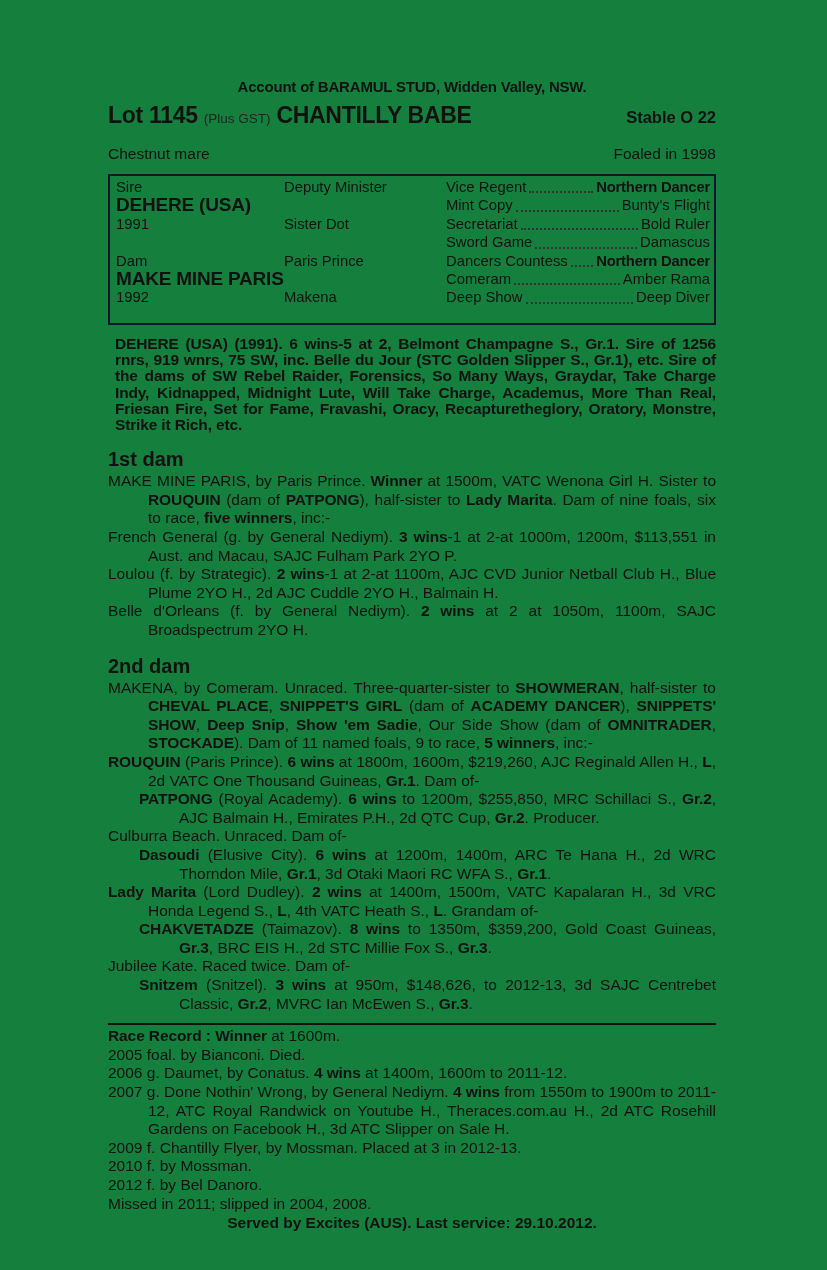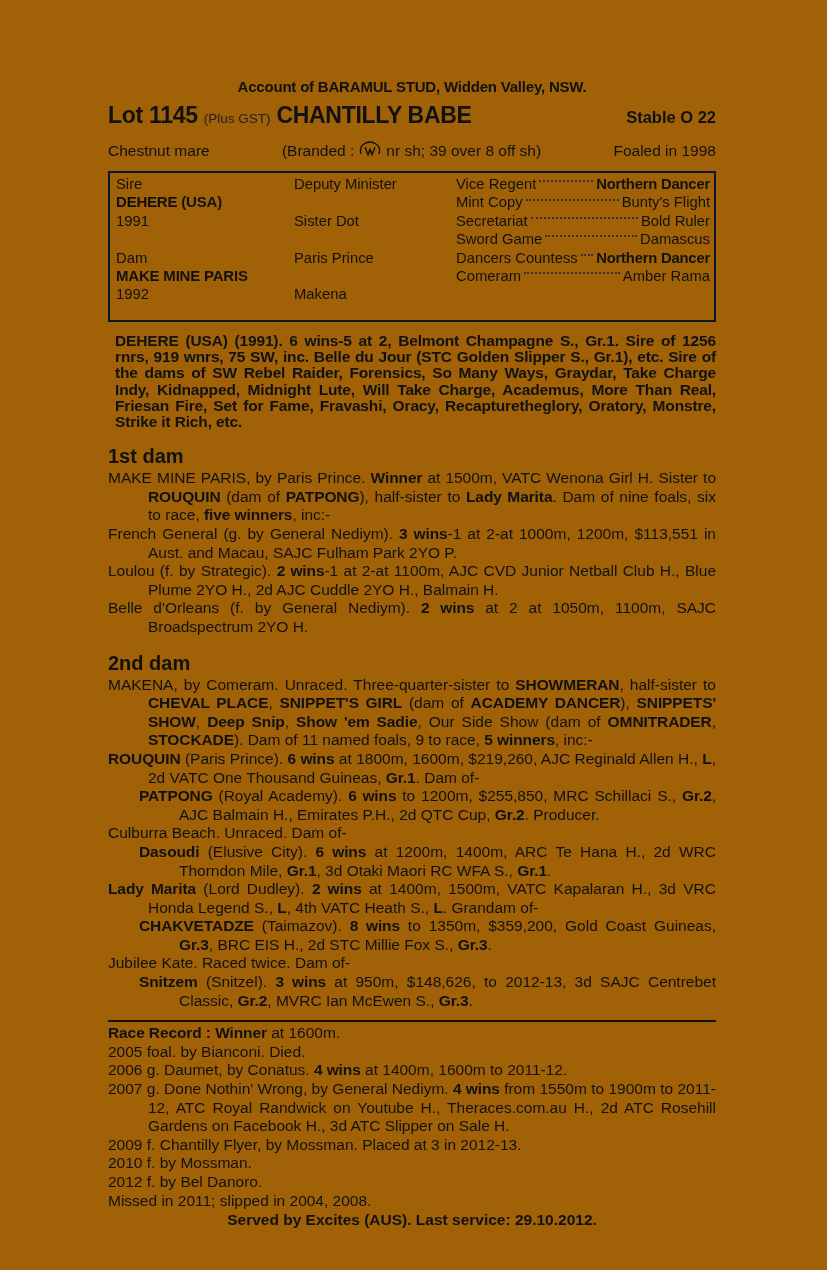--- a/index.html
+++ b/index.html
@@ -1,19 +1,19 @@
 <!DOCTYPE html>
 <html><head>
 <meta charset="utf-8">
 <style>
   html,body{margin:0;padding:0;background:#ffffff;}
   .page{
     position:relative;
     width:827px;height:1270px;
-    background:#a16207;
+    background:#15803d;
     color:#111;
     font-family:"Liberation Sans", sans-serif;
     overflow:hidden;
   }
   .content{
     position:absolute;left:108px;top:0;width:608px;
   }
   
   .account-line{
     margin-top:78px;
@@ -25,43 +25,43 @@
   .lot-line{
     margin-top:7px;
     display:flex;align-items:baseline;
     white-space:nowrap;
   }
   .lot-label{font-size:23px;font-weight:bold;letter-spacing:-0.3px;}
   .plus-gst{font-size:13.5px;margin:0 6px 0 6px;color:#222;}
   .horse-name{font-size:23px;font-weight:bold;letter-spacing:-0.3px;}
   .stable{margin-left:auto;font-size:16.5px;font-weight:bold;}
   .desc-line{
-    margin-top:10px;
+    margin-top:16px;
     display:flex;align-items:baseline;justify-content:space-between;
     font-size:15.5px;
   }
   .brand-wrap{display:flex;align-items:baseline;white-space:nowrap;}
   .brand-icon{position:relative;top:2px;margin:0 4px;}
   
   .ped-box{
     margin-top:11px;
     border:2px solid #0f172a;
     height:151px;
     display:flex;
     padding:2px 4px 1px 6px;
     box-sizing:border-box;
     font-size:14.8px;
   }
   .ped-col1{width:168px;flex:none;}
-  .ped-col2{width:162px;flex:none;margin-left:10px;}
+  .ped-col2{width:162px;flex:none;}
   .ped-col3{flex:1;min-width:0;}
   .ped-row{height:18.4px;line-height:18.4px;white-space:nowrap;overflow:visible;}
-  .ped-name{font-weight:bold;font-size:15px;letter-spacing:-0.2px;}
+  .ped-name{font-weight:bold;font-size:19px;letter-spacing:-0.2px;}
   .gp-row{height:36.8px;line-height:18.4px;}
-  .anc-row{display:flex;align-items:center;height:18.4px;line-height:18.4px;}
+  .anc-row{display:flex;align-items:flex-end;height:18.4px;line-height:18.4px;}
   .anc-left{white-space:nowrap;}
   .anc-leader{flex:1;border-bottom:2px dotted #333;margin:0 3px;transform:translateY(-3px);min-width:6px;}
   .anc-right{white-space:nowrap;}
   .anc-right.b{font-weight:bold;letter-spacing:-0.2px;}
   
   .sire-summary{
     margin-top:11px;
     font-weight:bold;
     font-size:15.5px;
     line-height:16.2px;
@@ -91,28 +91,20 @@
 
     <div class="lot-line">
       <span class="lot-label">Lot 1145</span>
       <span class="plus-gst">(Plus GST)</span>
       <span class="horse-name">CHANTILLY BABE</span>
       <span class="stable">Stable O 22</span>
     </div>
 
     <div class="desc-line">
       <span>Chestnut mare</span>
-      <span class="brand-wrap">
-        <span>(Branded :</span>
-        <svg class="brand-icon" width="24" height="17" viewBox="0 0 24 17">
-          <path d="M3,13 Q1,6 6,3 Q12,-1 18,3 Q23,6 21,13" fill="none" stroke="#111" stroke-width="1.4"></path>
-          <path d="M7,6 L10,14 L12,8 L14,14 L17,6" fill="none" stroke="#111" stroke-width="1.4" stroke-linejoin="round"></path>
-        </svg>
-        <span>nr sh; 39 over 8 off sh)</span>
-      </span>
       <span>Foaled in 1998</span>
     </div>
 
     <div class="ped-box">
       <div class="ped-col1">
         <div class="ped-row">Sire</div>
         <div class="ped-row ped-name">DEHERE (USA)</div>
         <div class="ped-row">1991</div>
         <div class="ped-row"></div>
         <div class="ped-row">Dam</div>
@@ -149,20 +141,25 @@
           <div class="anc-row">
             <span class="anc-left">Dancers Countess</span>
             <span class="anc-leader"></span>
             <span class="anc-right b">Northern Dancer</span>
           </div>
           <div class="anc-row">
             <span class="anc-left">Comeram</span>
             <span class="anc-leader"></span>
             <span class="anc-right">Amber Rama</span>
           </div>
+          <div class="anc-row">
+            <span class="anc-left">Deep Show</span>
+            <span class="anc-leader"></span>
+            <span class="anc-right">Deep Diver</span>
+          </div>
         </div>
     </div>
 
     <div class="sire-summary">DEHERE (USA) (1991). 6 wins-5 at 2, Belmont Champagne S., Gr.1. Sire of 1256 rnrs, 919 wnrs, 75 SW, inc. Belle du Jour (STC Golden Slipper S., Gr.1), etc. Sire of the dams of SW Rebel Raider, Forensics, So Many Ways, Graydar, Take Charge Indy, Kidnapped, Midnight Lute, Will Take Charge, Academus, More Than Real, Friesan Fire, Set for Fame, Fravashi, Oracy, Recapturetheglory, Oratory, Monstre, Strike it Rich, etc.</div>
 
     <div class="section">
       <div class="section-heading">1st dam</div>
       <div class="paras">
           <div class="para lv0"><span>MAKE MINE PARIS, by Paris Prince. </span><b>Winner</b><span> at 1500m, VATC Wenona Girl H. Sister to </span><b>ROUQUIN</b><span> (dam of </span><b>PATPONG</b><span>), half-sister to </span><b>Lady Marita</b><span>. Dam of nine foals, six to race, </span><b>five winners</b><span>, inc:-</span></div>
           <div class="para lv1"><span>French General (g. by General Nediym). </span><b>3 wins</b><span>-1 at 2-at 1000m, 1200m, $113,551 in Aust. and Macau, SAJC Fulham Park 2YO P.</span></div>

